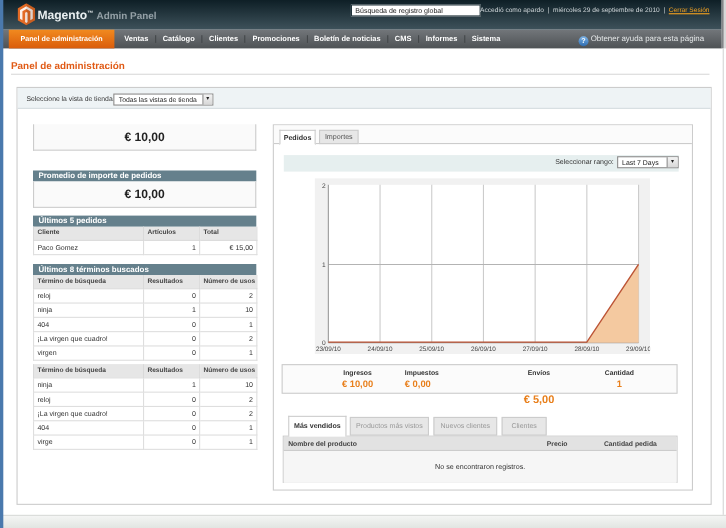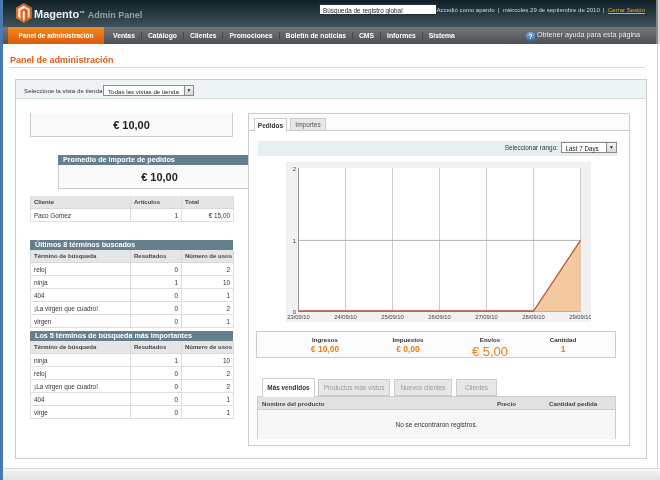--- a/index.html
+++ b/index.html
@@ -53,28 +53,29 @@
   <span style="position:absolute;left:4px;top:1.5px;">Todas las vistas de tienda</span>
   <span style="position:absolute;right:0;top:0;width:9px;height:9px;background:linear-gradient(#f2f2f2,#d8d8d8);border-left:1px solid #8a8a8a;text-align:center;line-height:8px;font-size:5.5px;color:#222;">▾</span>
 </div>
 
 <div class="abs" style="left:30px;top:113px;width:203px;">
   <div style="border:1px solid #ccc;border-top:0;background:#fafafa;height:24px;text-align:center;">
     <div style="font-size:11px;font-weight:bold;color:#222;padding-top:6px;">€ 10,00</div>
   </div>
 </div>
 
-<div class="abs" style="left:30px;top:155px;width:203px;margin-left:28px;">
+<div class="abs" style="left:30px;top:155px;width:203px;">
   <div class="hdr-slate">Promedio de importe de pedidos</div>
   <div style="border:1px solid #ccc;border-top:0;background:#fafafa;height:24px;text-align:center;">
     <div style="font-size:11px;font-weight:bold;color:#222;padding-top:6px;">€ 10,00</div>
   </div>
 </div>
 
 <div class="abs" style="left:30px;top:196px;width:203px;">
+  <div class="hdr-slate">Últimos 5 pedidos</div>
   <table class="ptab">
     <colgroup>
         <col style="width:100px;">
         <col style="width:51px;">
         <col style="width:52px;">
       </colgroup>
     <tbody>
         <tr>
           <th>Cliente</th>
           <th>Artículos</th>
@@ -126,21 +127,20 @@
     <tr>
           <td>virgen</td>
           <td class="num">0</td>
           <td class="num">1</td>
         </tr>
   </tbody>
     </table>
 </div>
 
 <div class="abs" style="left:30px;top:331px;width:203px;">
-  <div class="hdr-slate">Los 5 términos de búsqueda más importantes</div>
   <table class="ptab">
     <colgroup>
         <col style="width:100px;">
         <col style="width:51px;">
         <col style="width:52px;">
       </colgroup>
     <tbody>
         <tr>
           <th>Término de búsqueda</th>
           <th>Resultados</th>
@@ -222,27 +222,27 @@
     <text x="247.5" y="157">28/09/10</text>
     <text x="294.5" y="157">29/09/10</text>
   </g>
 </svg>
 
 <div class="abs" style="left:256px;top:331px;width:360px;height:27px;border:1px solid #ccc;background:#fbfbfb;">
   <div style="position:absolute;left:28px;top:4px;width:80px;text-align:center;">
       <div style="font-size:6.2px;font-weight:bold;color:#333;">Ingresos</div>
       <div style="font-size:8.5px;font-weight:bold;color:#e87f1b;margin-top:1px;">€ 10,00</div>
     </div>
-  <div style="position:absolute;left:111px;top:4px;width:80px;text-align:center;">
+  <div style="position:absolute;left:111px;top:4px;width:80px;">
       <div style="font-size:6.2px;font-weight:bold;color:#333;">Impuestos</div>
       <div style="font-size:8.5px;font-weight:bold;color:#e87f1b;margin-top:1px;">€ 0,00</div>
     </div>
   <div style="position:absolute;left:193px;top:4px;width:80px;text-align:center;">
       <div style="font-size:6.2px;font-weight:bold;color:#333;">Envíos</div>
-      <div style="font-size:13px;font-weight:normal;color:#e87f1b;margin-top:1px;">€ 5,00</div>
+      <div style="font-size:10px;font-weight:bold;color:#e87f1b;margin-top:15px;">€ 5,00</div>
     </div>
   <div style="position:absolute;left:266px;top:4px;width:80px;text-align:center;">
       <div style="font-size:6.2px;font-weight:bold;color:#333;">Cantidad</div>
       <div style="font-size:8.5px;font-weight:bold;color:#e87f1b;margin-top:1px;">1</div>
     </div>
 </div>
 
 <div class="abs" style="left:262px;top:378px;width:53px;height:19px;background:#fff;border:1px solid #ccc;border-bottom:0;font-size:6.4px;font-weight:bold;color:#333;text-align:center;line-height:17px;z-index:2;">Más vendidos</div>
 <div class="abs" style="left:318px;top:379px;width:72px;height:17px;background:#e7e7e7;border:1px solid #ccc;font-size:6.4px;color:#999;text-align:center;line-height:16px;">Productos más vistos</div>
 <div class="abs" style="left:394px;top:379px;width:58px;height:17px;background:#e7e7e7;border:1px solid #ccc;font-size:6.4px;color:#999;text-align:center;line-height:16px;">Nuevos clientes</div>

